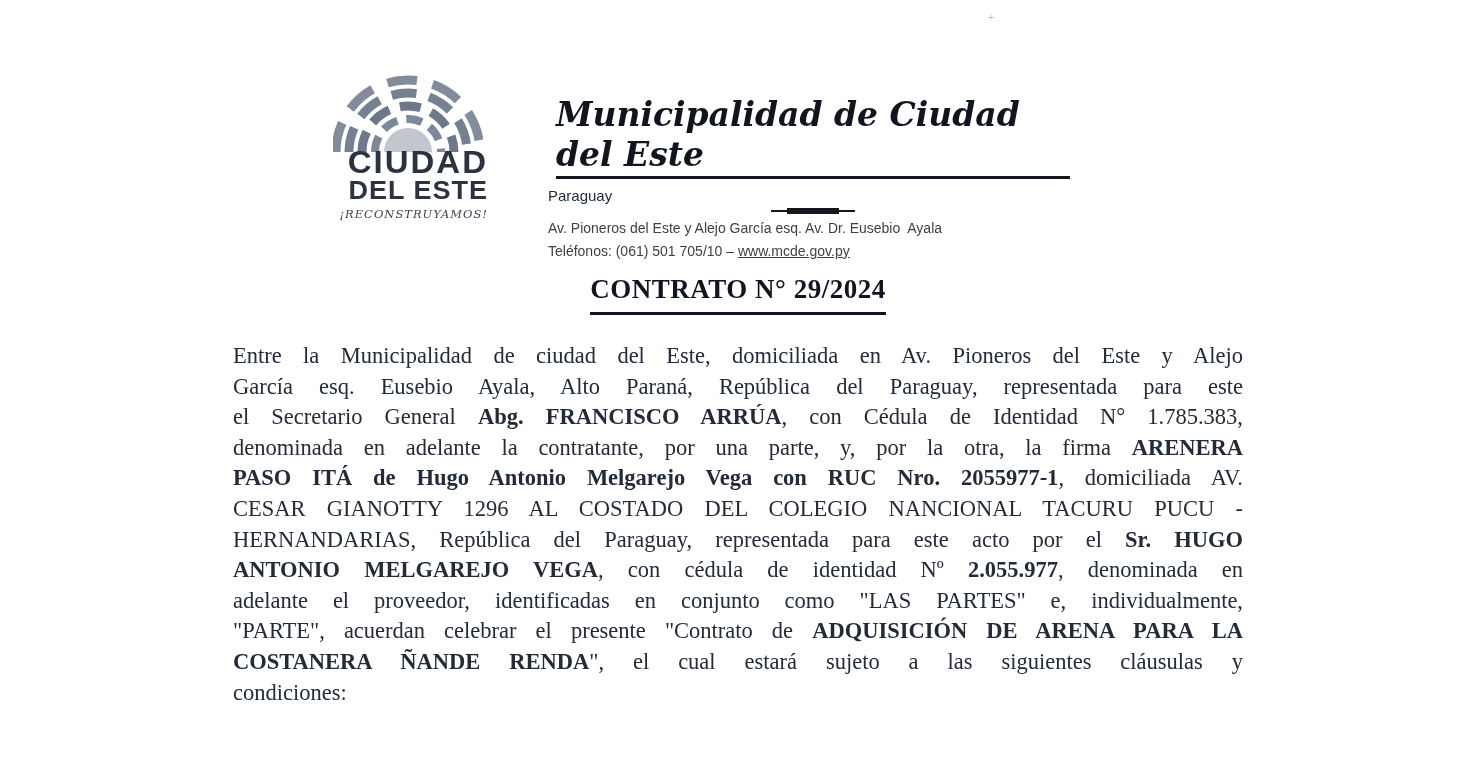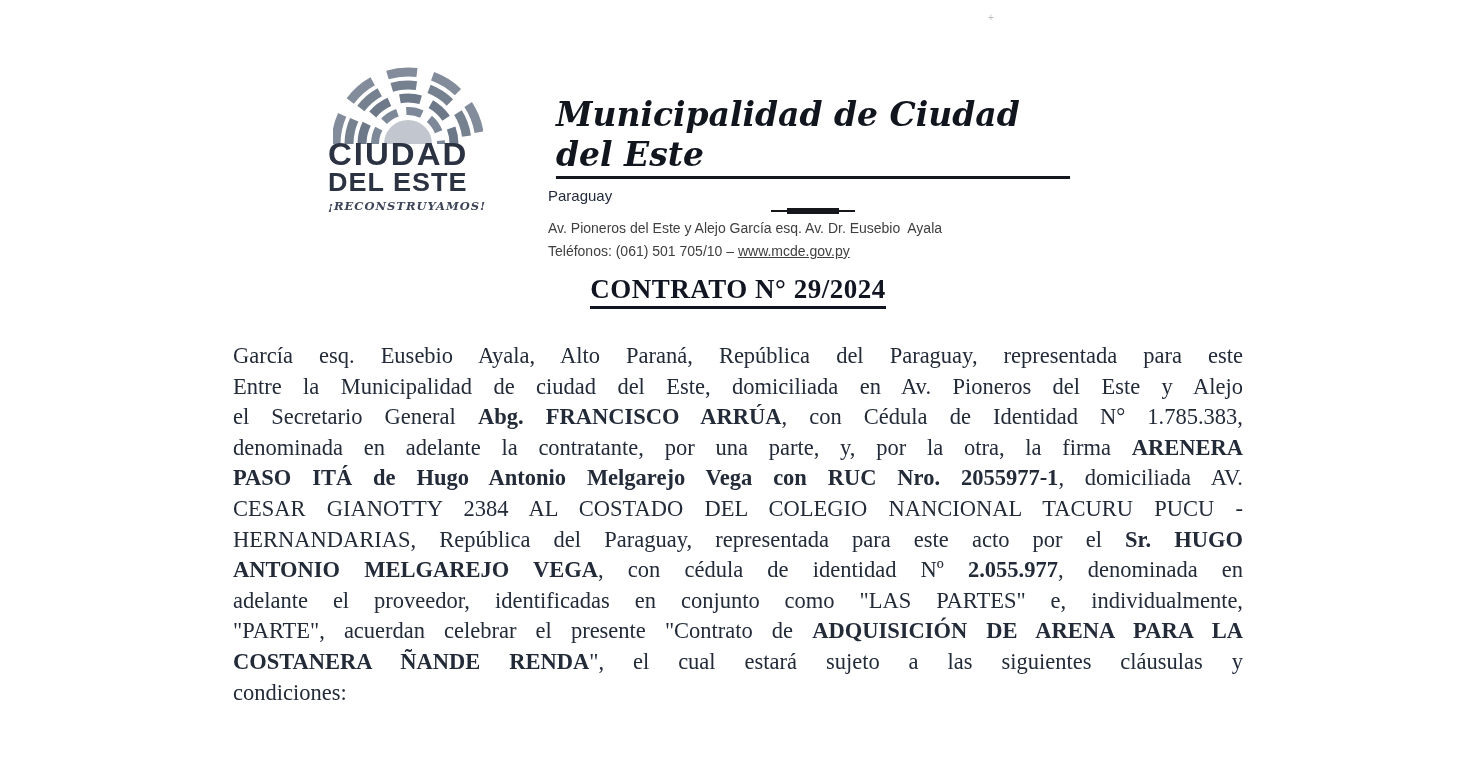--- a/index.html
+++ b/index.html
@@ -18,23 +18,23 @@
     position: absolute;
     left: 988px; top: 12px;
     font-size: 10px;
     color: #bdbdbd;
     font-family: "Liberation Sans", sans-serif;
   }
 
   
   .logo {
     position: absolute;
-    left: 328px; top: 64px;
+    left: 328px; top: 72px;
     width: 160px;
-    text-align: left;
+    text-align: right;
   }
   .logo-arcs { display: block; margin: 0 auto; }
   .logo-ciudad {
     font-family: "Liberation Sans", sans-serif;
     font-weight: 700;
     font-size: 33px;
     line-height: 28px;
     letter-spacing: 2px;
     color: #2b3242;
     margin-top: -3px;
@@ -45,21 +45,21 @@
     font-weight: 700;
     font-size: 27px;
     line-height: 27px;
     letter-spacing: 1px;
     color: #2b3242;
     transform: scaleY(0.95);
   }
   .logo-motto {
     font-family: "DejaVu Serif", serif;
     font-style: italic;
-    font-weight: 700;
+    font-weight: 400;
     font-size: 11.5px;
     letter-spacing: 1px;
     color: #3c4456;
     margin-top: 3px;
   }
 
   
   .header-text {
     position: absolute;
     left: 548px; top: 94px;
@@ -117,21 +117,21 @@
     text-align: center;
   }
   .contract-title {
     display: inline-block;
     font-family: "Liberation Serif", serif;
     font-weight: 700;
     font-size: 27px;
     letter-spacing: 0.5px;
     color: #101521;
     border-bottom: 3.5px solid #101521;
-    padding-bottom: 1px;
+    padding-bottom: 7px;
   }
 
   
   .contract-body {
     position: absolute;
     left: 233px; top: 341px;
     width: 1010px;
     font-family: "Liberation Serif", serif;
     font-size: 22.5px;
     line-height: 30.6px;
@@ -175,26 +175,26 @@
     <div class="pg-underline"></div>
     <div class="addr">Av. Pioneros del Este y Alejo García esq. Av. Dr. Eusebio  Ayala</div>
     <div class="addr"><span>Teléfonos: (061) 501 705/10 – </span><span class="site">www.mcde.gov.py</span></div>
   </div>
 
   <div class="contract-title-wrap">
     <span class="contract-title">CONTRATO N° 29/2024</span>
   </div>
 
   <div class="contract-body">
+      <div class="line just"><span class="run">Entre la Municipalidad de ciudad del Este, domiciliada en Av. Pioneros del Este y Alejo</span></div>
       <div class="line just"><span class="run">García esq. Eusebio Ayala, Alto Paraná, República del Paraguay, representada para este</span></div>
-      <div class="line just"><span class="run">Entre la Municipalidad de ciudad del Este, domiciliada en Av. Pioneros del Este y Alejo</span></div>
       <div class="line just"><span class="run">el Secretario General </span><span class="run bold">Abg. FRANCISCO ARRÚA</span><span class="run">, con Cédula de Identidad N° 1.785.383,</span></div>
       <div class="line just"><span class="run">denominada en adelante la contratante, por una parte, y, por la otra, la firma </span><span class="run bold">ARENERA</span></div>
       <div class="line just"><span class="run bold">PASO ITÁ de Hugo Antonio Melgarejo Vega con RUC Nro. 2055977-1</span><span class="run">, domiciliada AV.</span></div>
-      <div class="line just"><span class="run">CESAR GIANOTTY 2384 AL COSTADO DEL COLEGIO NANCIONAL TACURU PUCU -</span></div>
+      <div class="line just"><span class="run">CESAR GIANOTTY 1296 AL COSTADO DEL COLEGIO NANCIONAL TACURU PUCU -</span></div>
       <div class="line just"><span class="run">HERNANDARIAS, República del Paraguay, representada para este acto por el </span><span class="run bold">Sr. HUGO</span></div>
       <div class="line just"><span class="run bold">ANTONIO MELGAREJO VEGA</span><span class="run">, con cédula de identidad Nº </span><span class="run bold">2.055.977</span><span class="run">, denominada en</span></div>
       <div class="line just"><span class="run">adelante el proveedor, identificadas en conjunto como "LAS PARTES" e, individualmente,</span></div>
       <div class="line just"><span class="run">"PARTE", acuerdan celebrar el presente "Contrato de </span><span class="run bold">ADQUISICIÓN DE ARENA PARA LA</span></div>
       <div class="line just"><span class="run bold">COSTANERA ÑANDE RENDA</span><span class="run">", el cual estará sujeto a las siguientes cláusulas y</span></div>
       <div class="line"><span class="run">condiciones:</span></div>
     </div>
 
 </div>
 

